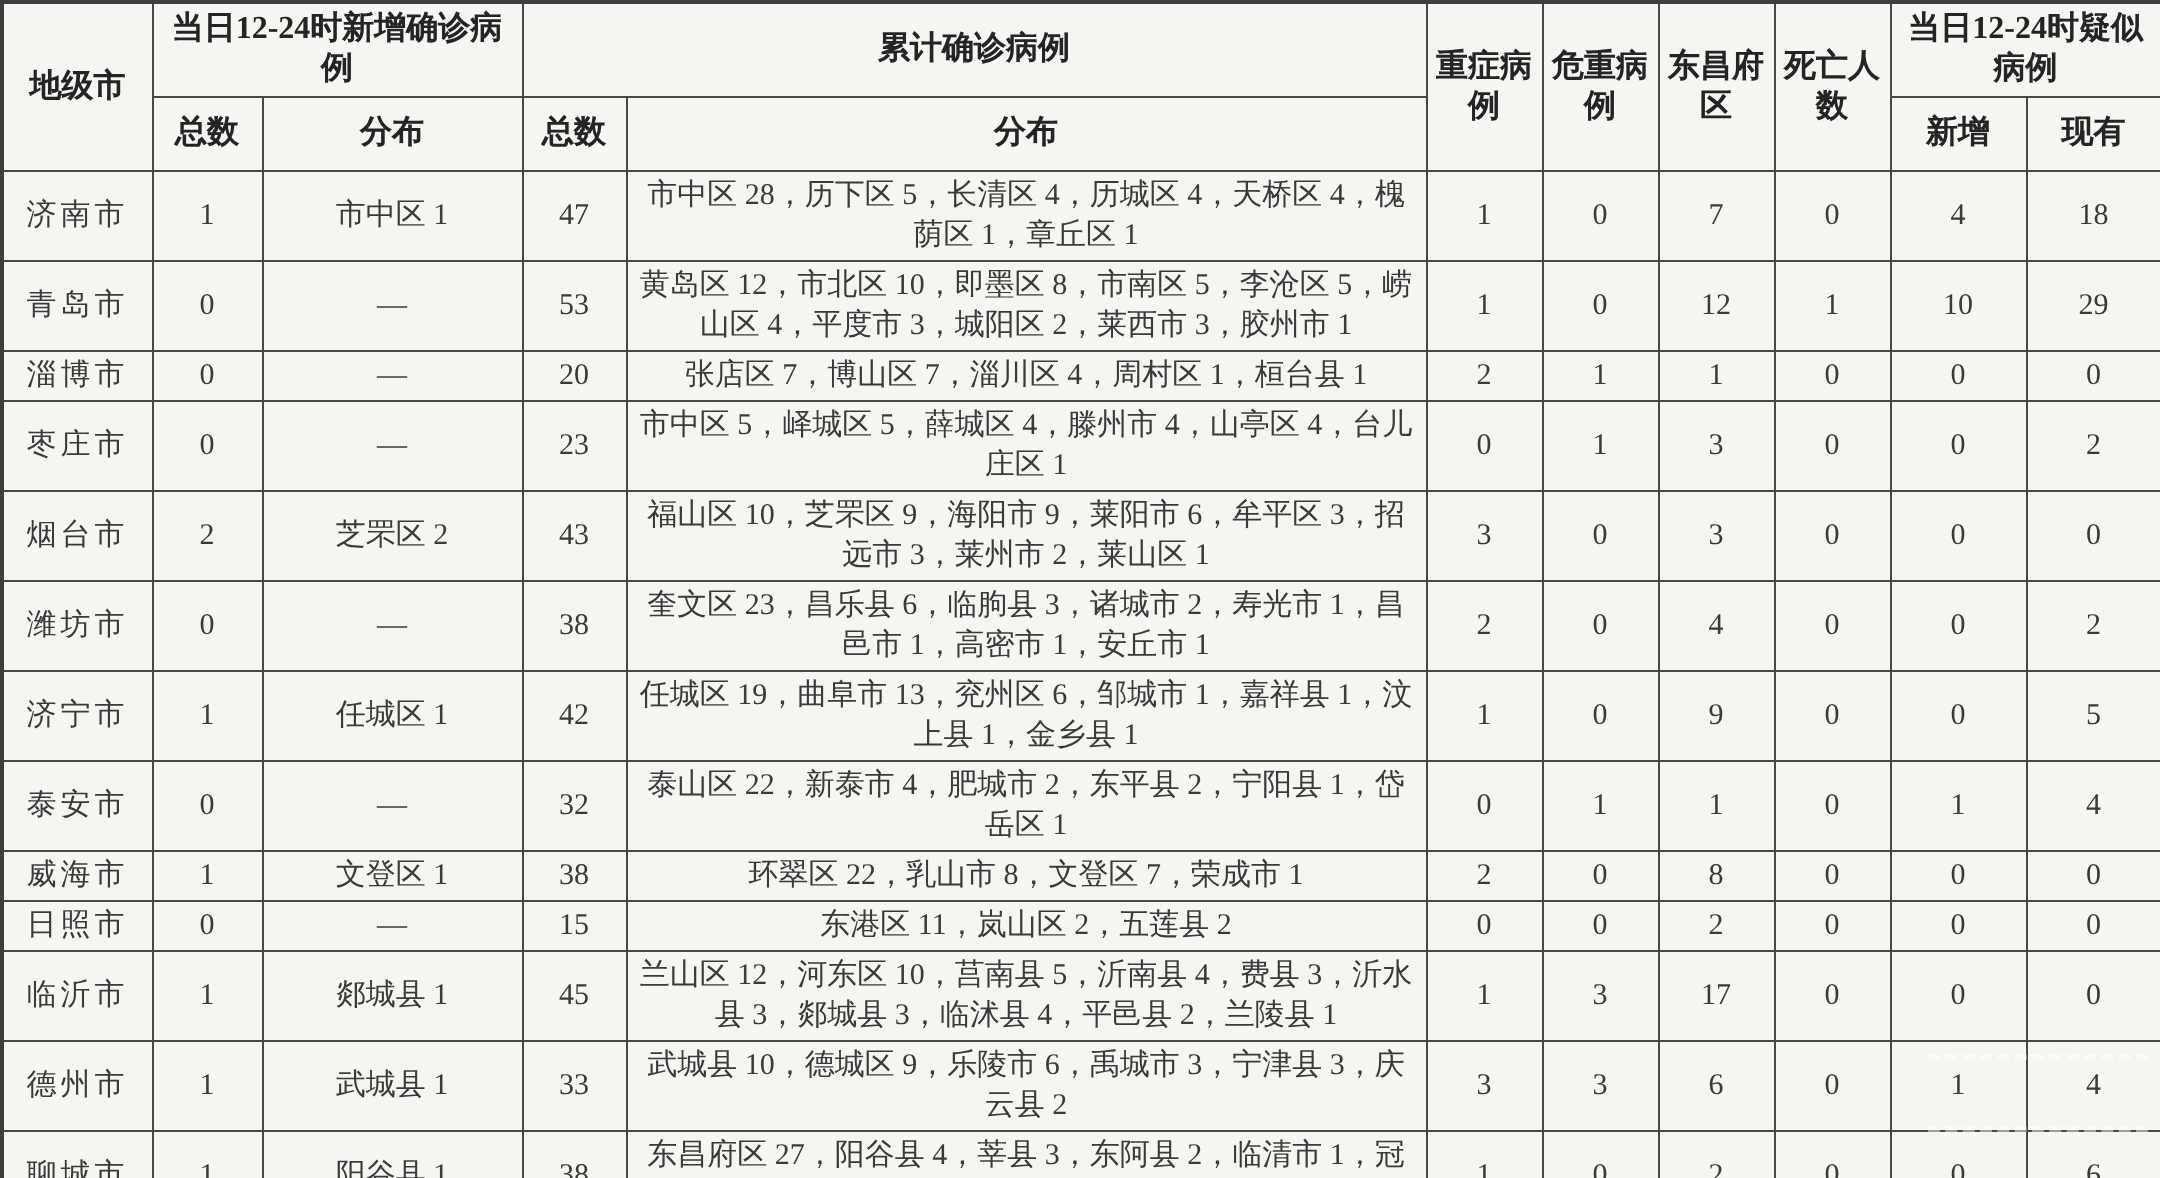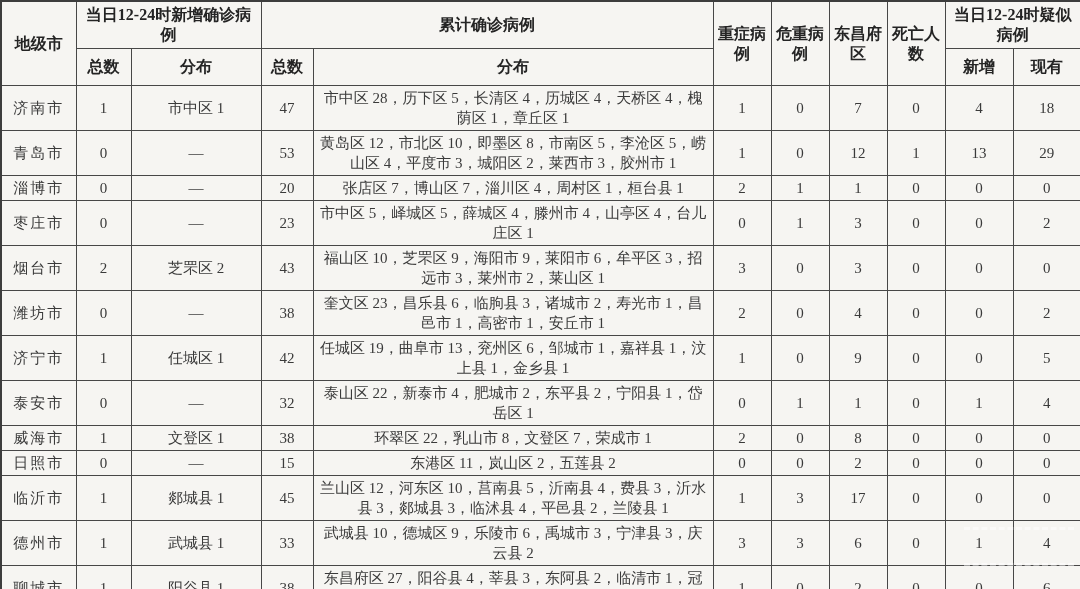--- a/index.html
+++ b/index.html
@@ -108,21 +108,21 @@
       <tr class="data-row">
         <td class="c-city">青岛市</td>
         <td class="c-num">0</td>
         <td class="c-dist">—</td>
         <td class="c-num">53</td>
         <td class="c-cumdist">黄岛区 12，市北区 10，即墨区 8，市南区 5，李沧区 5，崂山区 4，平度市 3，城阳区 2，莱西市 3，胶州市 1</td>
         <td class="c-num">1</td>
         <td class="c-num">0</td>
         <td class="c-num">12</td>
         <td class="c-num">1</td>
-        <td class="c-num">13</td>
+        <td class="c-num">10</td>
         <td class="c-num">29</td>
       </tr>
       <tr class="data-row">
         <td class="c-city">淄博市</td>
         <td class="c-num">0</td>
         <td class="c-dist">—</td>
         <td class="c-num">20</td>
         <td class="c-cumdist">张店区 7，博山区 7，淄川区 4，周村区 1，桓台县 1</td>
         <td class="c-num">2</td>
         <td class="c-num">1</td>

